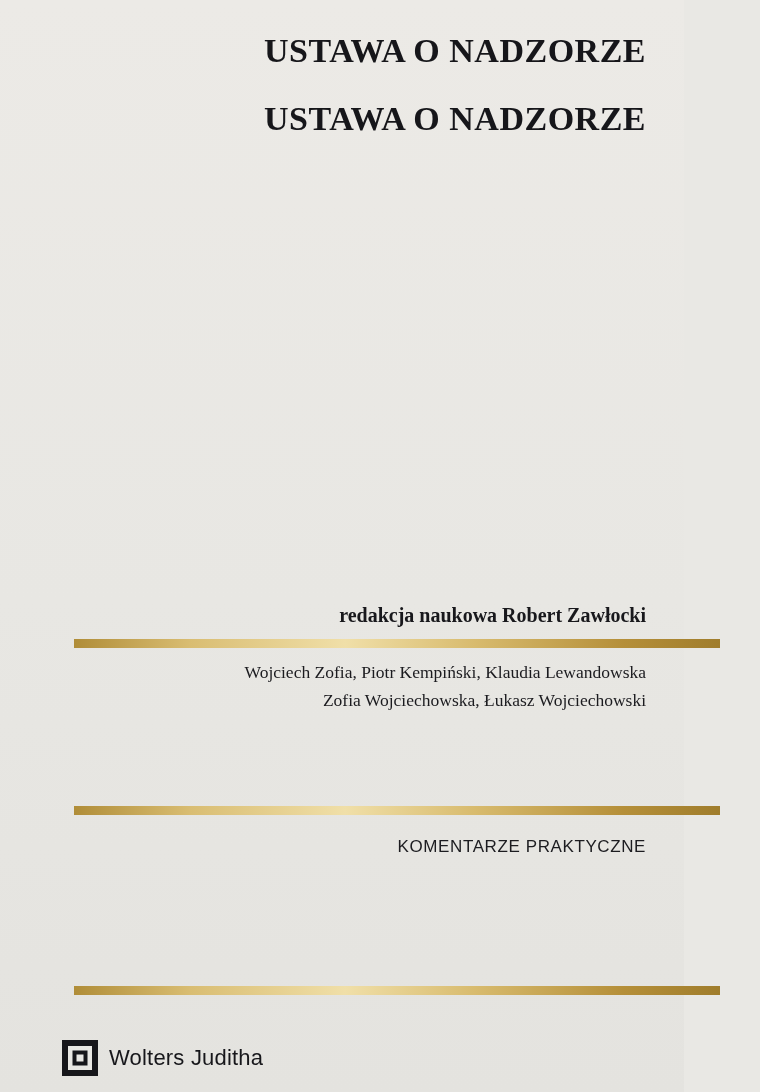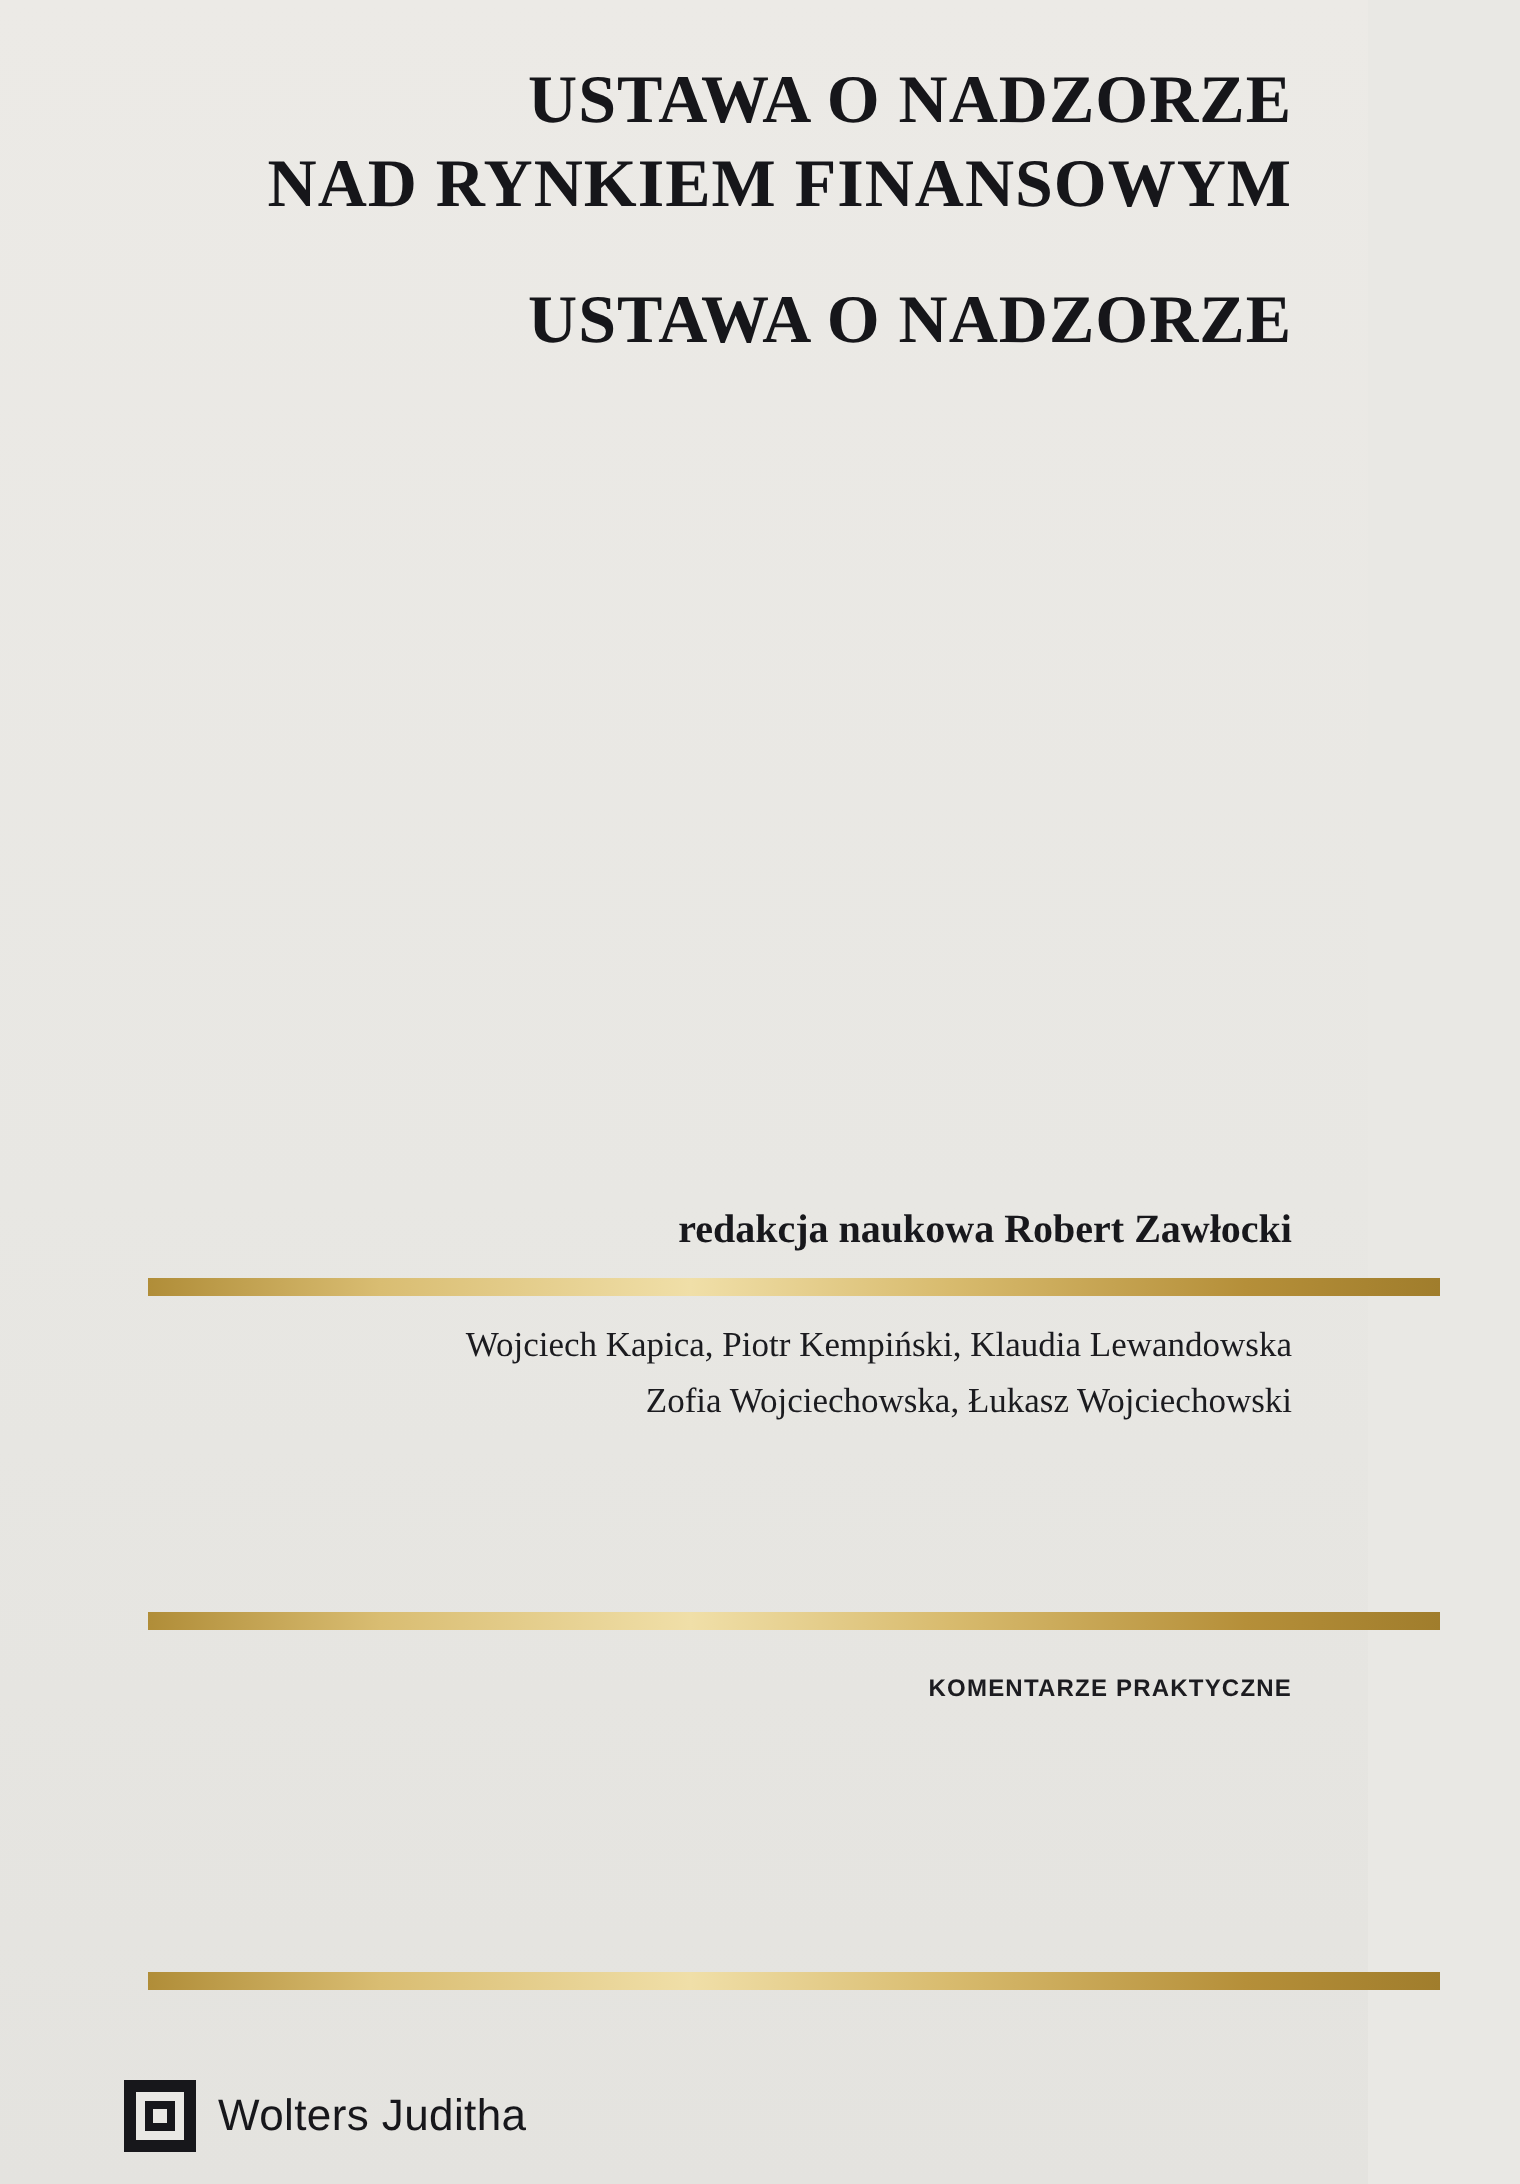--- a/index.html
+++ b/index.html
@@ -79,22 +79,22 @@
     color: #1b1b1f;
     white-space: nowrap;
   }
 
   
   .series {
     position: absolute;
     top: 837px;
     right: 38px;
     font-family: "Liberation Sans", sans-serif;
-    font-weight: bold;
-    font-size: 12px;
+    font-weight: normal;
+    font-size: 17px;
     letter-spacing: 0.6px;
     color: #1c1c20;
     text-align: center;
   }
 
   
   .logo {
     position: absolute;
     left: 62px;
     top: 1040px;
@@ -117,33 +117,32 @@
   }
 </style>
 </head>
 <body>
 
 <div class="cover">
 
   <div class="title-block">
     <div class="title-group-1">
       <div class="title-line">USTAWA O NADZORZE</div>
-      <div class="title-line">NAD RYNKIEM FINANSOWYM</div>
     </div>
     <div class="title-group-2">
       <div class="title-line">USTAWA O NADZORZE</div>
     </div>
   </div>
 
   <div class="editor">redakcja naukowa Robert Zawłocki</div>
 
   <div class="gold-rule rule-1"></div>
 
   <div class="authors">
-    <div>Wojciech Kapica, Piotr Kempiński, Klaudia Lewandowska</div>
+    <div>Wojciech Zofia, Piotr Kempiński, Klaudia Lewandowska</div>
     <div>Zofia Wojciechowska, Łukasz Wojciechowski</div>
   </div>
 
   <div class="gold-rule rule-2"></div>
 
   <div class="series">KOMENTARZE PRAKTYCZNE</div>
 
   <div class="gold-rule rule-3"></div>
 
   <div class="logo">

